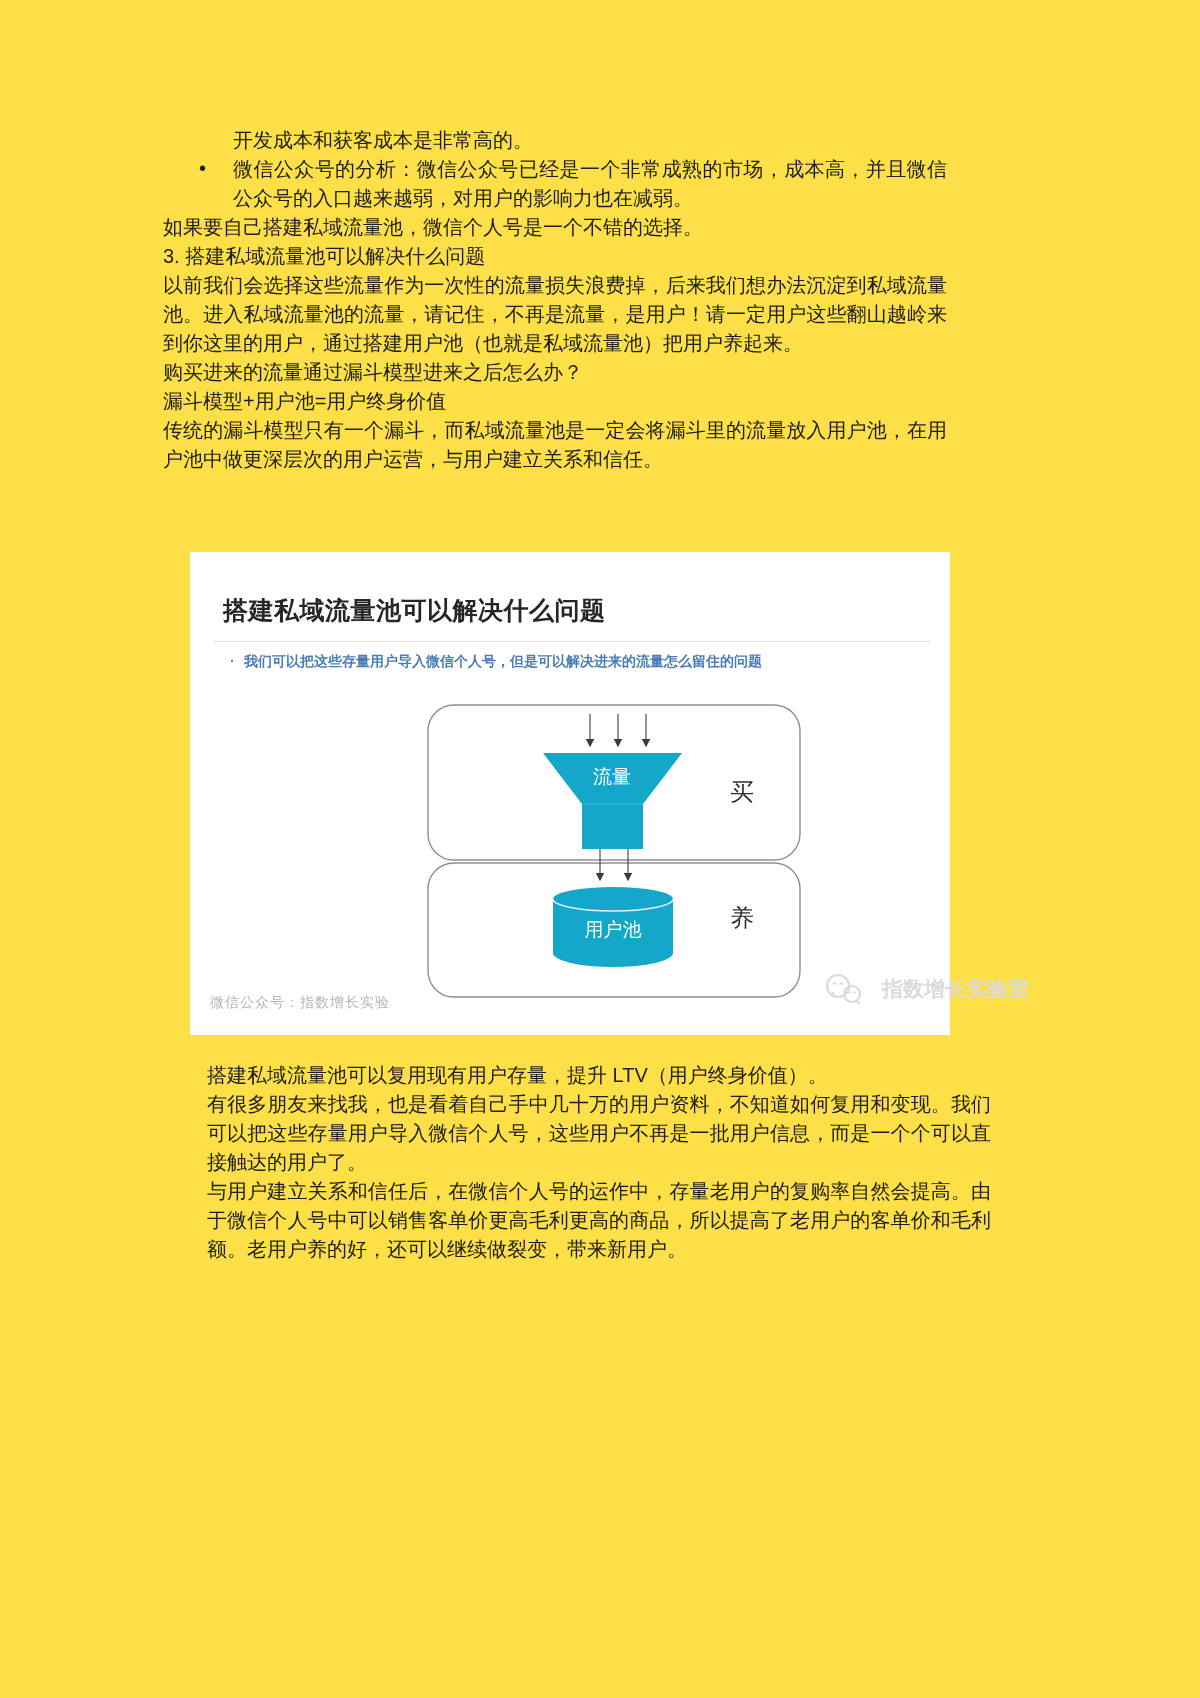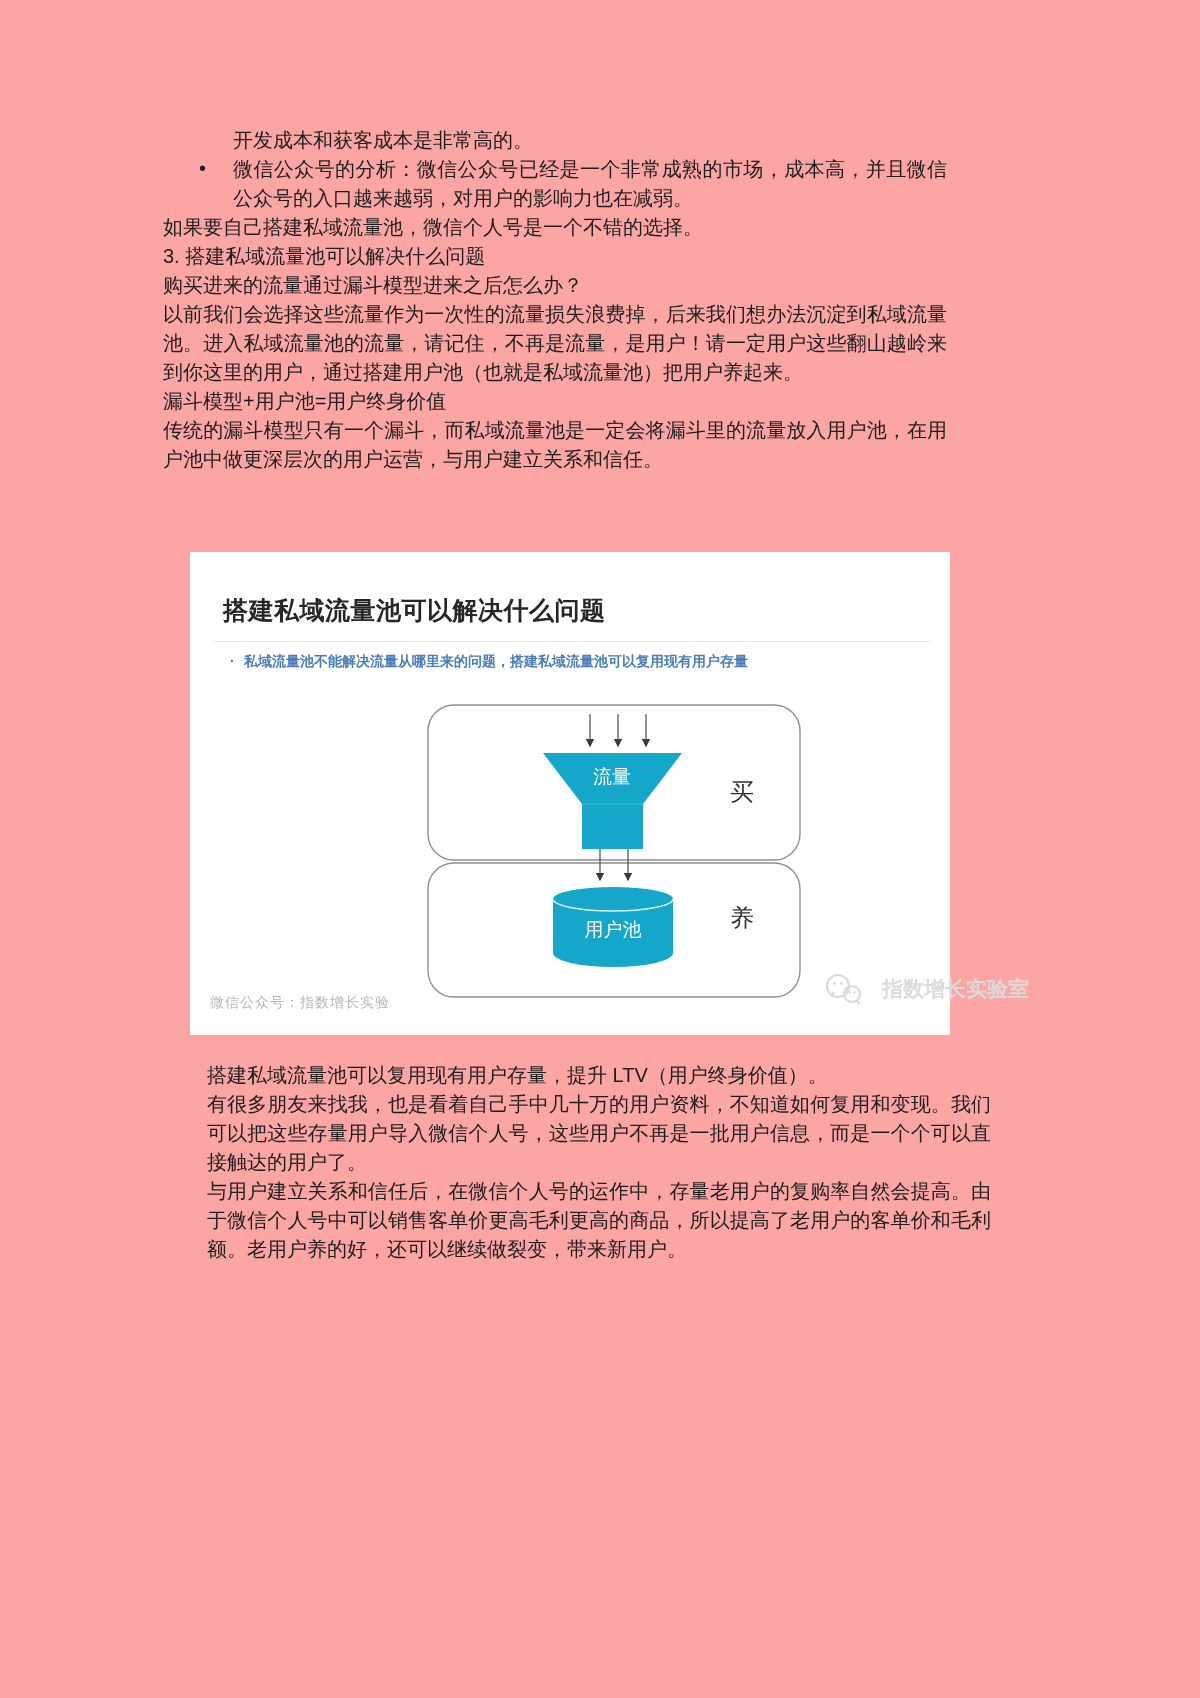--- a/index.html
+++ b/index.html
@@ -1,18 +1,18 @@
 <!DOCTYPE html>
 <html><head>
 <meta charset="utf-8">
 <style>
   * { margin:0; padding:0; box-sizing:border-box; }
   html,body { background:#ffffff; }
   .doc {
-    position:relative; width:1200px; height:1698px; background:#fca5a5;
+    position:relative; width:1200px; height:1698px; background:#fde047;
     font-family:"Liberation Sans", sans-serif; color:#1d1d1d; overflow:hidden;
   }
   .tb { position:absolute; left:163px; width:784px; font-size:20px; line-height:29px; text-align:justify; }
   .tb-top { top:126px; }
   .tb-bottom { top:1061px;margin-left:44px; }
   .tb p { margin:0; }
   .ind { padding-left:70px; }
   .li { position:relative; padding-left:70px; }
   .li .dot { position:absolute; left:36px; top:-1px; font-size:20px; }
   .bold { font-weight:normal; }
@@ -34,31 +34,31 @@
 
 <div class="doc">
 
   <div class="tb tb-top">
     <p class="ind">开发成本和获客成本是非常高的。</p>
     <div class="li">
       <span class="dot">•</span><span class="bold">微信公众号的分析：</span><span>微信公众号已经是一个非常成熟的市场，成本高，并且微信公众号的入口越来越弱，对用户的影响力也在减弱。</span>
     </div>
     <p>如果要自己搭建私域流量池，微信个人号是一个不错的选择。</p>
     <p>3. 搭建私域流量池可以解决什么问题</p>
+    <p>以前我们会选择这些流量作为一次性的流量损失浪费掉，后来我们想办法沉淀到私域流量池。进入私域流量池的流量，请记住，不再是流量，是用户！请一定用户这些翻山越岭来到你这里的用户，通过搭建用户池（也就是私域流量池）把用户养起来。</p>
     <p>购买进来的流量通过漏斗模型进来之后怎么办？</p>
-    <p>以前我们会选择这些流量作为一次性的流量损失浪费掉，后来我们想办法沉淀到私域流量池。进入私域流量池的流量，请记住，不再是流量，是用户！请一定用户这些翻山越岭来到你这里的用户，通过搭建用户池（也就是私域流量池）把用户养起来。</p>
     <p class="bold">漏斗模型+用户池=用户终身价值</p>
     <p>传统的漏斗模型只有一个漏斗，而私域流量池是一定会将漏斗里的流量放入用户池，在用户池中做更深层次的用户运营，与用户建立关系和信任。</p>
   </div>
 
   <div class="slide">
     <div class="slide-title">搭建私域流量池可以解决什么问题</div>
     <div class="slide-rule"></div>
     <div class="slide-bullet">
-      <span class="sdot">·</span><span>私域流量池不能解决流量从哪里来的问题，搭建私域流量池可以复用现有用户存量</span>
+      <span class="sdot">·</span><span>我们可以把这些存量用户导入微信个人号，但是可以解决进来的流量怎么留住的问题</span>
     </div>
 
     <svg class="diagram" width="420" height="330" viewBox="0 0 420 330">
       <defs>
         <marker id="ah" viewBox="0 0 10 10" refX="8.5" refY="5" markerWidth="7" markerHeight="7" orient="auto-start-reverse">
           <path d="M0,0 L10,5 L0,10 z" fill="#3a3a3a"></path>
         </marker>
       </defs>
 
       <rect x="28" y="15" width="372" height="155" rx="26" fill="none" stroke="#8f8f8f" stroke-width="1.4"></rect>

